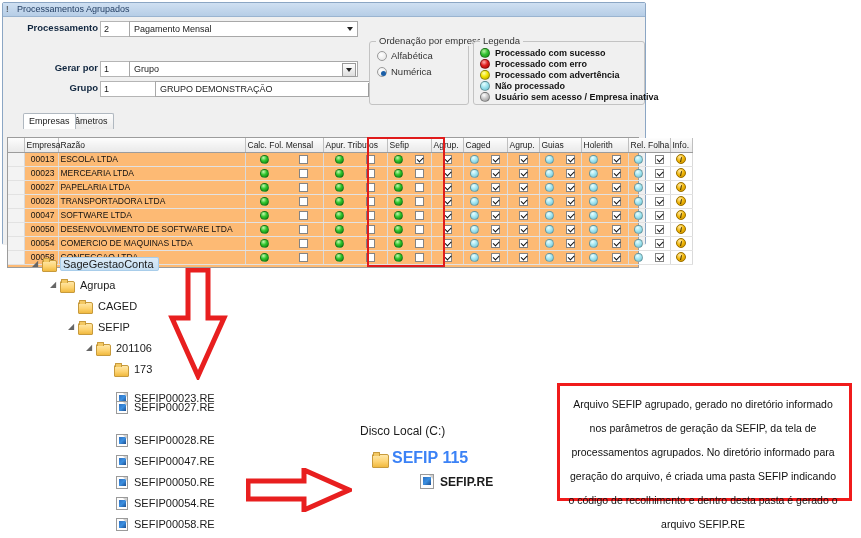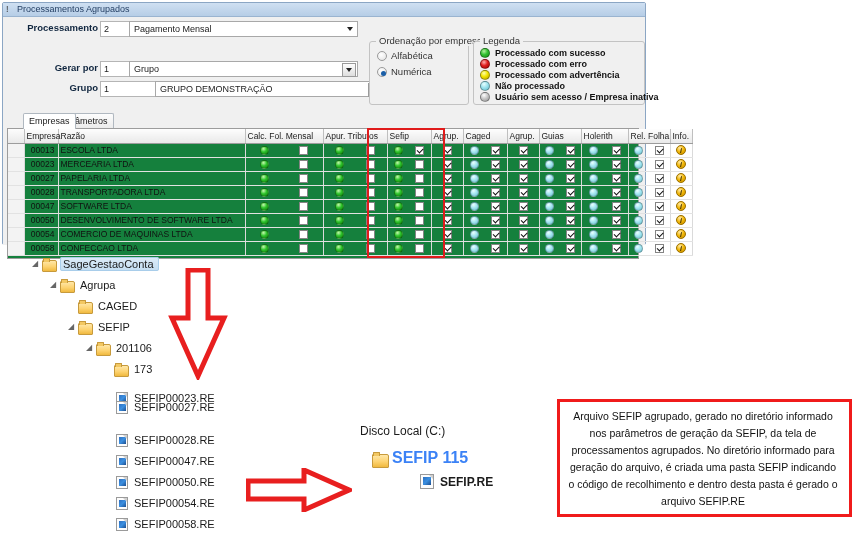--- a/index.html
+++ b/index.html
@@ -115,22 +115,22 @@
     position: absolute; top: 0; height: 16px;
     border: 1px solid #b0b8c0; border-bottom: none;
     background: linear-gradient(to bottom,#fdfdfd,#eaeaea);
     font-size: 9px; color: #222; padding: 2px 5px 0 5px;
     border-radius: 2px 2px 0 0; white-space: nowrap;
   }
   .tab.active { background: #ffffff; z-index: 3; margin-left: 16px; }
 
   
   .grid {
-    position: absolute; left: 4px; top: 111px; width: 632px; height: 131px;
-    background: #15803d; border: 1px solid #9c9c9c;
+    position: absolute; left: 4px; top: 120px; width: 632px; height: 131px;
+    background: #fdba74; border: 1px solid #9c9c9c;
     font-size: 8.5px; color: #111;
   }
   .grid table { border-collapse: collapse; width: 100%; table-layout: fixed; }
   .grid th {
     background: linear-gradient(to bottom,#fdfdfd,#e9e9e9);
     border-right: 1px solid #bfbfbf; border-bottom: 1px solid #9c9c9c;
     font-size: 8.5px; font-weight: normal; color: #1b1b1b;
     height: 14px; padding: 0 2px; text-align: left; white-space: nowrap;
   }
   .grid td {
@@ -228,22 +228,22 @@
   .disco-file .fico::before { width: 8px; height: 8px; }
 
   
   .arrow-down { position: absolute; left: 168px; top: 268px; }
   .arrow-right { position: absolute; left: 246px; top: 468px; }
 
   
   .notebox {
     position: absolute; left: 557px; top: 383px; width: 295px; height: 118px;
     border: 3px solid #f01b1b; background: #ffffff;
-    font-size: 10.5px; color: #111; line-height: 17px;
-    text-align: center; padding: 6px 11px 0 8px; margin-top: 16px;
+    font-size: 10.5px; color: #111; line-height: 24px;
+    text-align: center; padding: 6px 11px 0 8px;
   }
 </style>
 </head>
 <body>
 
 <div id="root">
 
   <div class="win">
     <div class="win-title">
       <span class="bang">!</span>

